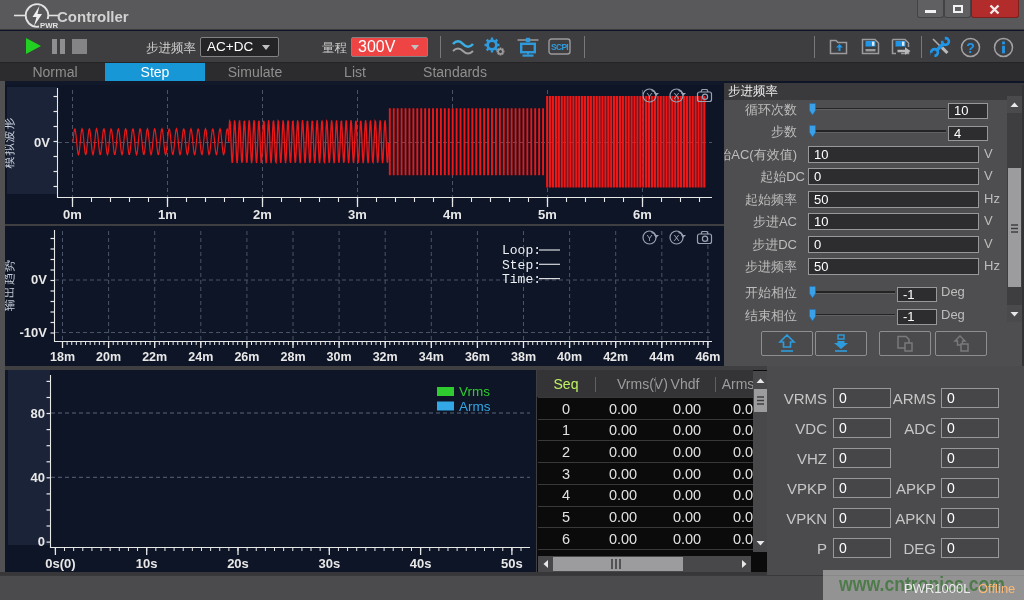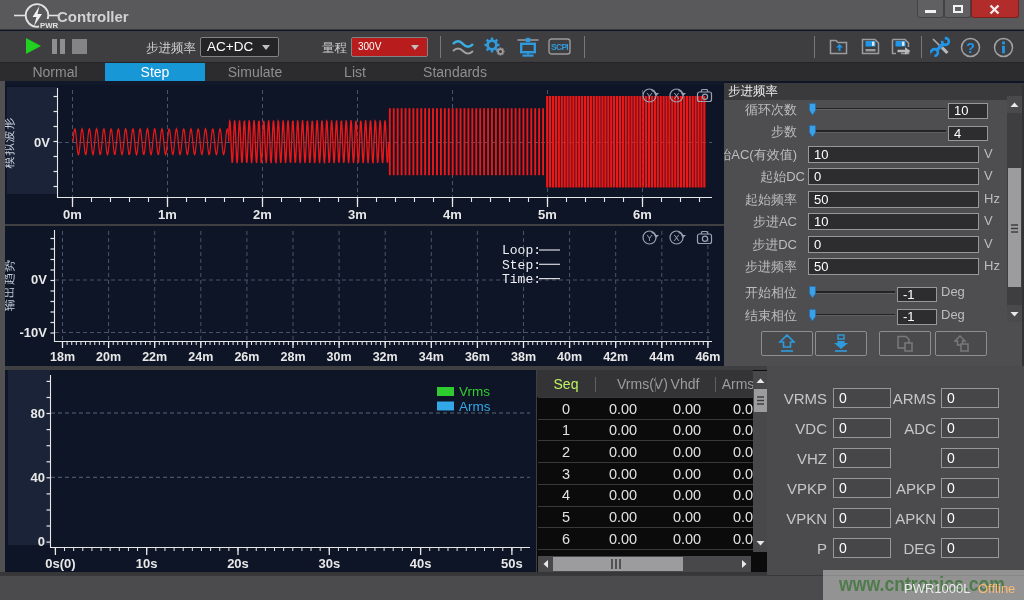--- a/index.html
+++ b/index.html
@@ -34,21 +34,21 @@
   </svg>
 <div class="abs" style="left:0;top:31px;width:1024px;height:31px;background:#3e3e40"></div>
 <div class="abs" style="left:26px;top:38px;width:0;height:0;border-left:15px solid #21d021;border-top:8.5px solid transparent;border-bottom:8.5px solid transparent"></div>
 <div class="abs" style="left:52px;top:39px;width:5px;height:15px;background:#8e8e90"></div>
 <div class="abs" style="left:60px;top:39px;width:5px;height:15px;background:#8e8e90"></div>
 <div class="abs" style="left:72px;top:39px;width:15px;height:15px;background:#848486"></div>
 <div class="abs" style="left:146px;top:40px;font-size:12.5px;color:#cfcfcf">步进频率</div>
 <div class="abs" style="left:200px;top:36.5px;width:79px;height:20px;background:#242426;border:1px solid #828284;border-radius:2px;color:#fff;font-size:13.5px;line-height:18px;padding-left:6px">AC+DC</div>
 <div class="abs" style="left:262px;top:45px;width:0;height:0;border-top:5px solid #c0c0c0;border-left:4.5px solid transparent;border-right:4.5px solid transparent"></div>
 <div class="abs" style="left:322px;top:40px;font-size:12.5px;color:#cfcfcf">量程</div>
-<div class="abs" style="left:351px;top:36.5px;width:77px;height:20px;background:#b91c1c;border:1px solid #828284;border-radius:2px;color:#fff;font-size:10px;line-height:18px;padding-left:6px">300V</div>
+<div class="abs" style="left:351px;top:36.5px;width:77px;height:20px;background:#ef4444;border:1px solid #828284;border-radius:2px;color:#fff;font-size:16px;line-height:18px;padding-left:6px">300V</div>
 <div class="abs" style="left:411px;top:45px;width:0;height:0;border-top:5px solid #c0c0c0;border-left:4.5px solid transparent;border-right:4.5px solid transparent"></div>
 <div class="abs" style="left:440px;top:36px;width:1px;height:22px;background:#78787a"></div>
 <div class="abs" style="left:583.5px;top:36px;width:1px;height:22px;background:#78787a"></div>
 <div class="abs" style="left:814px;top:36px;width:1px;height:22px;background:#78787a"></div>
 <div class="abs" style="left:921px;top:36px;width:1px;height:22px;background:#78787a"></div>
 <svg class="abs" style="left:451px;top:38px" width="24" height="18" viewBox="0 0 24 18">
 <path d="M2 6 Q 7 0.5, 12 6 T 22 6" fill="none" stroke="#3bafe3" stroke-width="2.6"></path>
 <path d="M2 13 Q 7 8, 12 13 T 22 13" fill="none" stroke="#a0a0a2" stroke-width="2"></path>
 </svg>
 <svg class="abs" style="left:483px;top:36px" width="24" height="21" viewBox="0 0 24 21">

